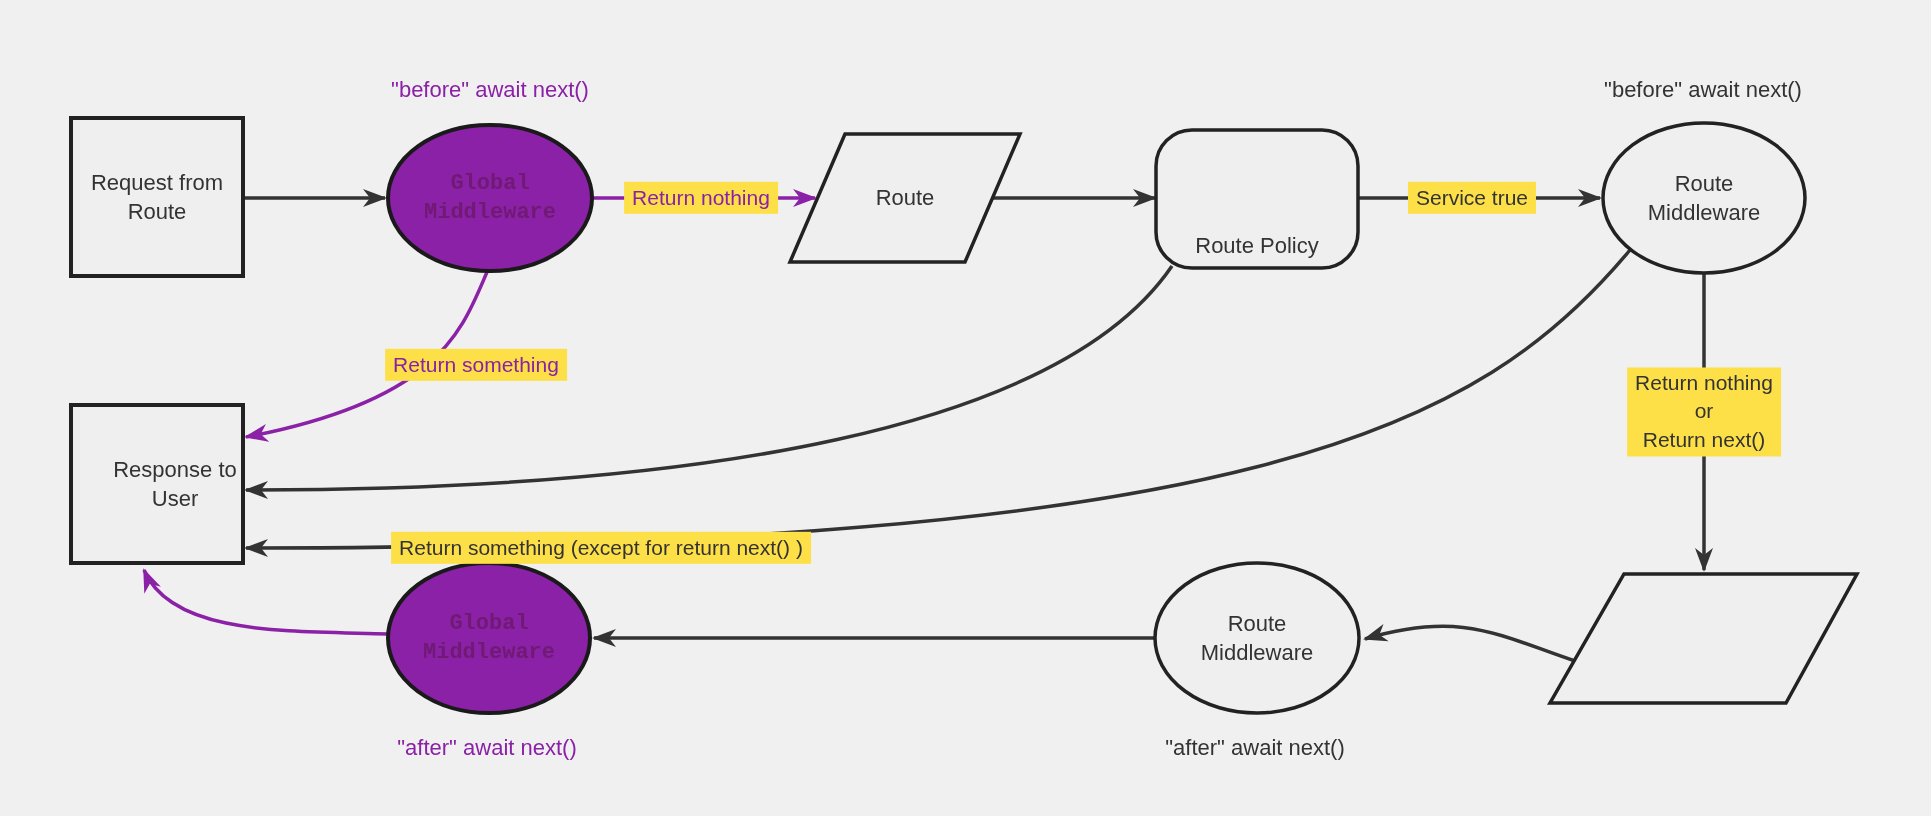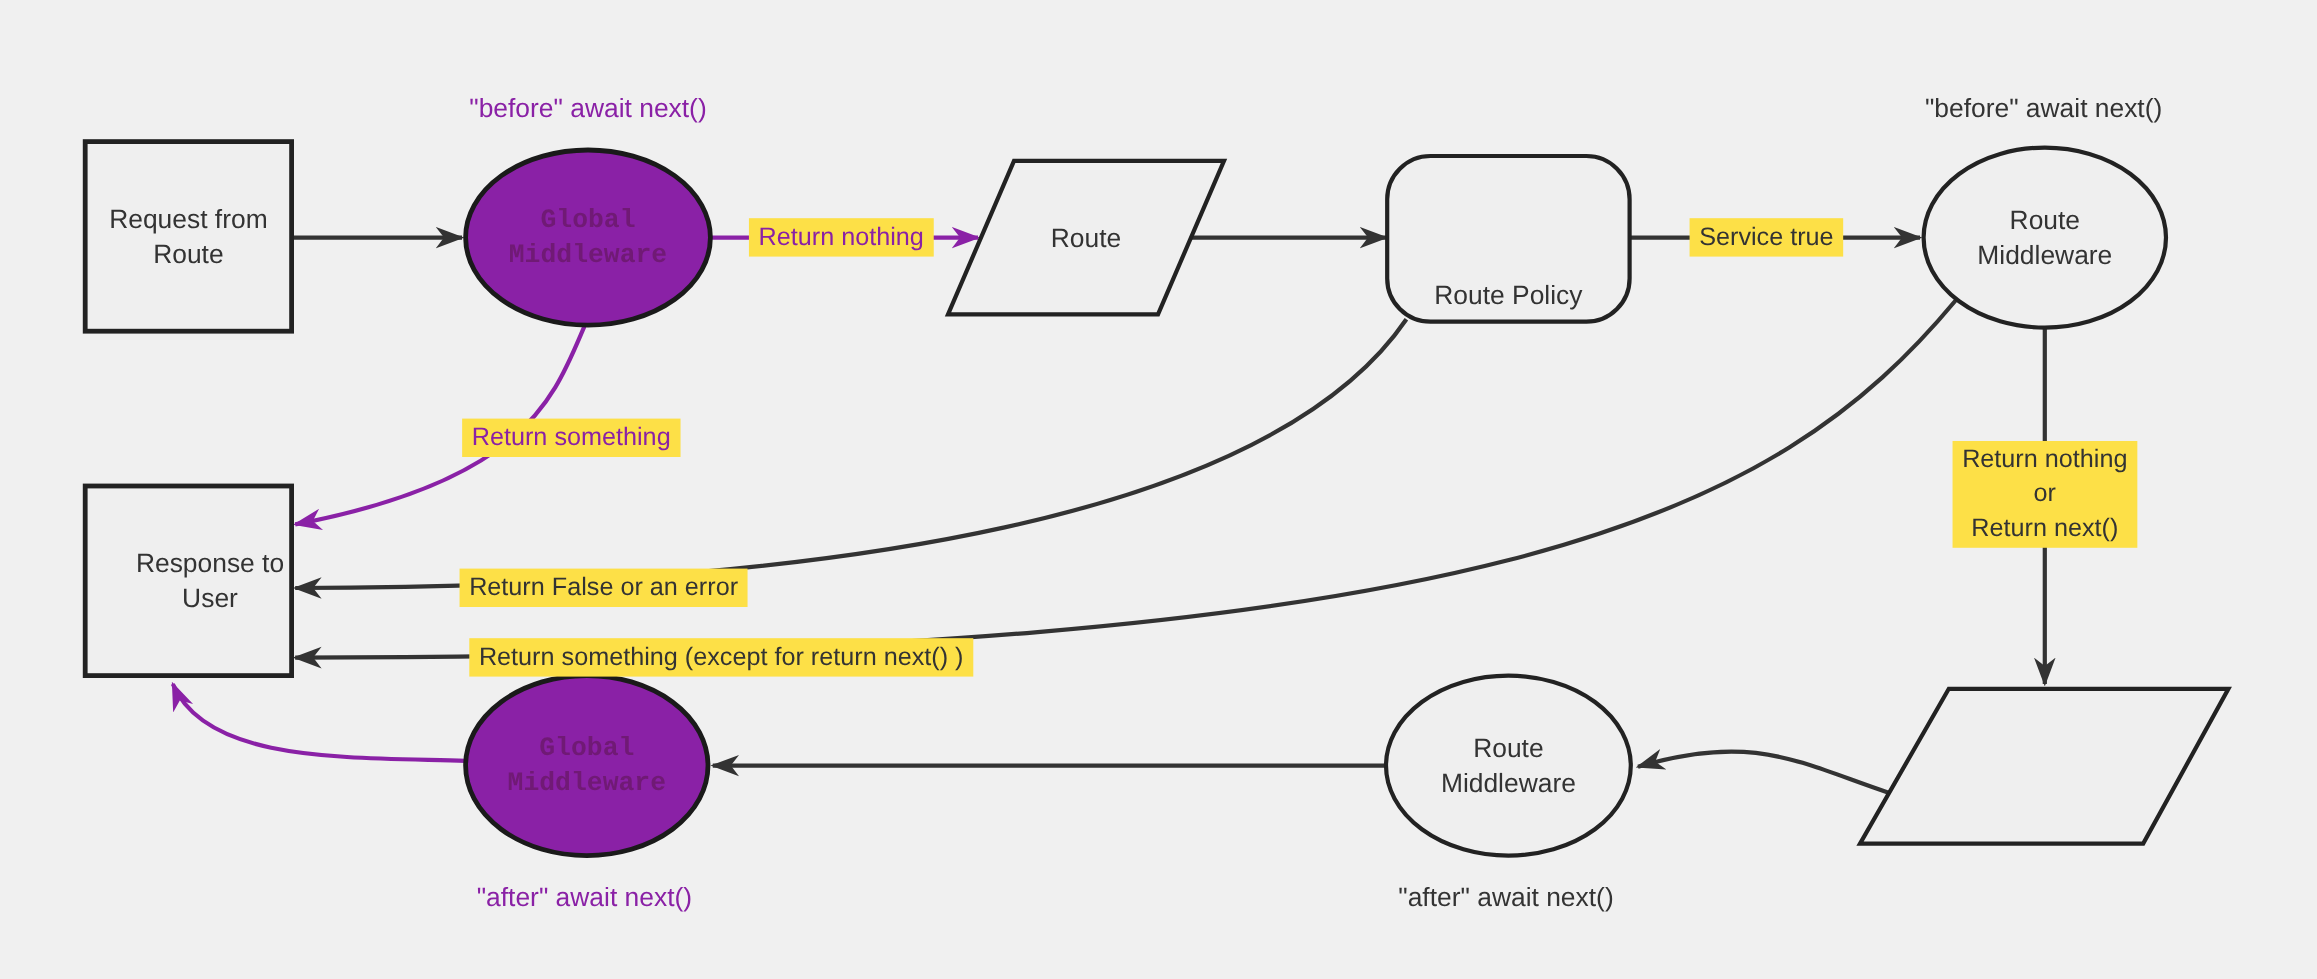--- a/index.html
+++ b/index.html
@@ -110,18 +110,17 @@
 User</div>
 
   <div class="edge-label purple free" style="left:490px; top:90px;">"before" await next()</div>
   <div class="edge-label purple" style="left:701px; top:198px;">Return nothing</div>
   <div class="edge-label" style="left:1472px; top:198px;">Service true</div>
   <div class="edge-label free" style="left:1703px; top:90px;">"before" await next()</div>
   <div class="edge-label multi" style="left:1704px; top:412px;">Return nothing
 or
 Return next()</div>
   <div class="edge-label purple" style="left:476px; top:333px;margin-top:32px;">Return something</div>
-  <div class="edge-label" style="left:503px; top:490px;">Return False or an error</div>
   <div class="edge-label" style="left:601px; top:548px;">Return something (except for return next() )</div>
   <div class="edge-label free" style="left:1255px; top:748px;">"after" await next()</div>
   <div class="edge-label purple free" style="left:487px; top:748px;">"after" await next()</div>
 
 </div>
 
 </body></html>

